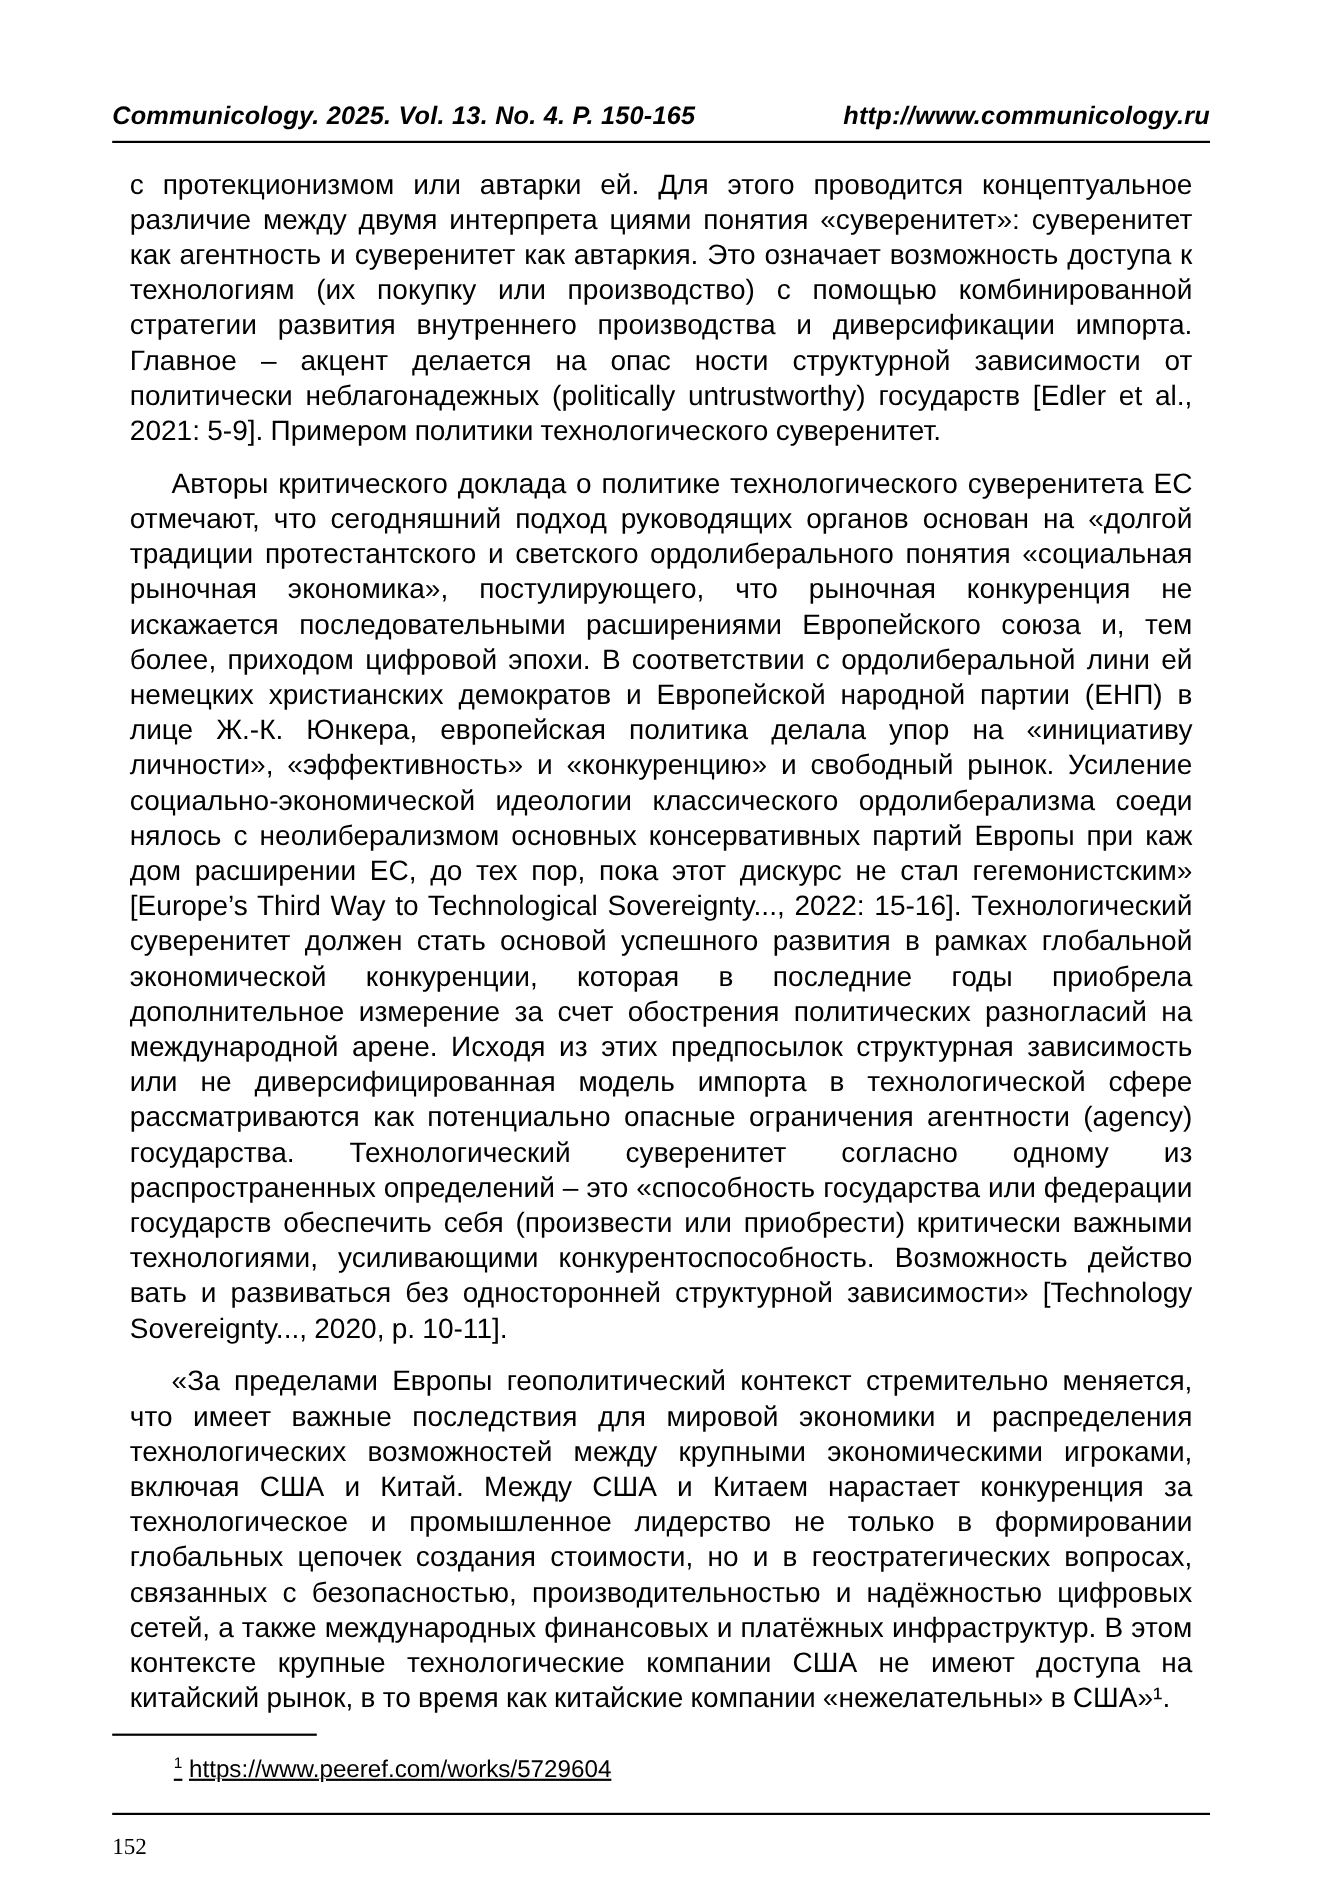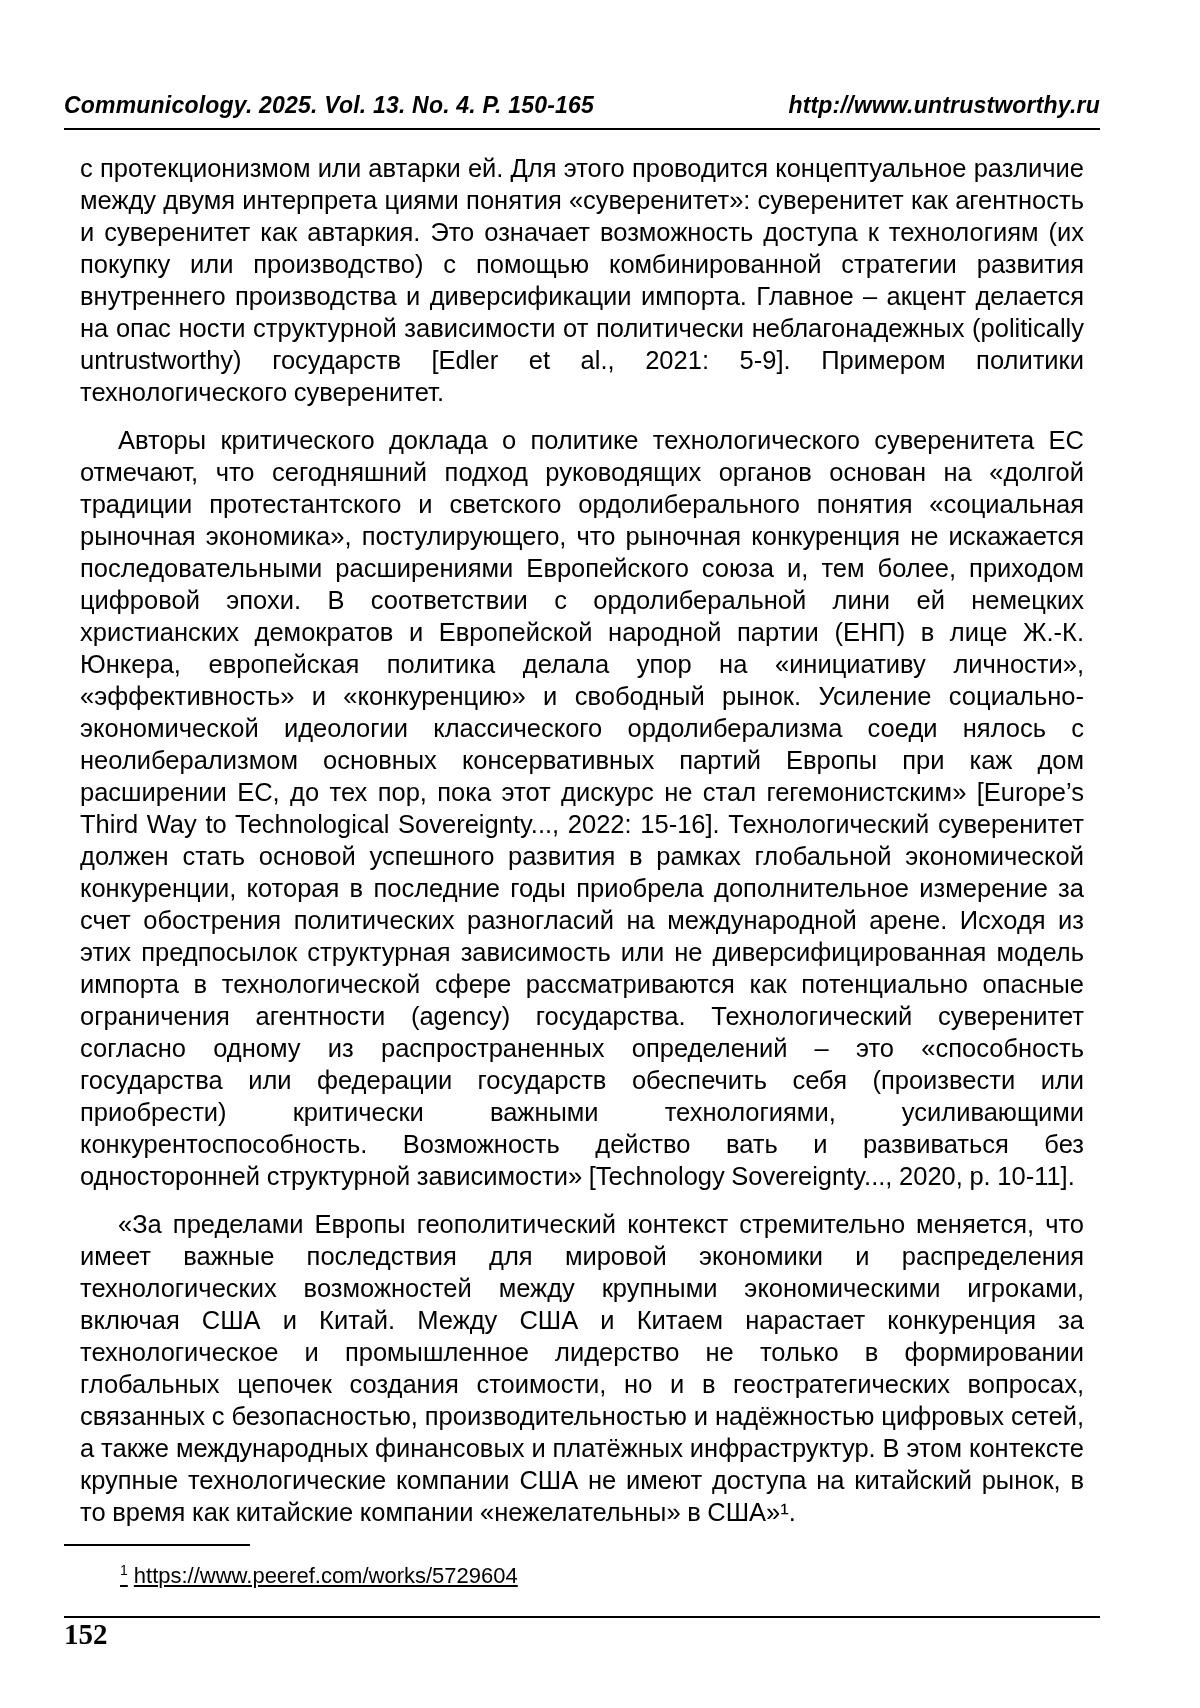--- a/index.html
+++ b/index.html
@@ -7,21 +7,21 @@
     padding: 0;
     background: #ffffff;
   }
   .page {
     position: relative;
     width: 1200px;
     height: 1708px;
     margin: 0 auto;
     background: #ffffff;
     box-sizing: border-box;
-    padding: 92px 100px 0 64px;
+    padding: 92px 100px 0 102px;
     font-family: "Liberation Sans", sans-serif;
     color: #000000;
   }
   .page-header {
     display: flex;
     justify-content: space-between;
     align-items: baseline;
     font-size: 23px;
     font-weight: bold;
     font-style: italic;
@@ -69,33 +69,34 @@
     font-size: 14px;
     vertical-align: super;
     margin-right: 6px;
   }
   .footer-rule {
     border: none;
     border-top: 2px solid #000000;
     margin: 26px 0 0 0;
   }
   .page-number {
+    margin-top: 16px;
     font-family: "Liberation Serif", serif;
-    font-size: 29px;
-    font-weight: bold;
+    font-size: 21px;
+    font-weight: normal;
   }
 </style>
 </head>
 <body>
 
 <div class="page">
 
   <header class="page-header">
     <span class="journal-ref">Communicology. 2025. Vol. 13. No. 4. P. 150-165</span>
-    <span class="site-url">http://www.untrustworthy.ru</span>
+    <span class="site-url">http://www.communicology.ru</span>
   </header>
 
   <hr class="header-rule">
 
   <main class="body-text">
     <p class="para no-indent">с протекционизмом или автарки ей. Для этого проводится концептуальное различие между двумя интерпрета циями понятия «суверенитет»: суверенитет как агентность и суверенитет как автаркия. Это означает возможность доступа к технологиям (их покупку или производство) с помощью комбинированной стратегии развития внутреннего производства и диверсификации импорта. Главное – акцент делается на опас ности структурной зависимости от политически неблагонадежных (politically untrustworthy) государств [Edler et al., 2021: 5-9]. Примером политики технологического суверенитет.</p>
     <p class="para indent">Авторы критического доклада о политике технологического суверенитета ЕС отмечают, что сегодняшний подход руководящих органов основан на «долгой традиции протестантского и светского ордолиберального понятия «социальная рыночная экономика», постулирующего, что рыночная конкуренция не искажается последовательными расширениями Европейского союза и, тем более, приходом цифровой эпохи. В соответствии с ордолиберальной лини ей немецких христианских демократов и Европейской народной партии (ЕНП) в лице Ж.-К. Юнкера, европейская политика делала упор на «инициативу личности», «эффективность» и «конкуренцию» и свободный рынок. Усиление социально-экономической идеологии классического ордолиберализма соеди нялось с неолиберализмом основных консервативных партий Европы при каж дом расширении ЕС, до тех пор, пока этот дискурс не стал гегемонистским» [Europe’s Third Way to Technological Sovereignty..., 2022: 15-16]. Технологический суверенитет должен стать основой успешного развития в рамках глобальной экономической конкуренции, которая в последние годы приобрела дополнительное измерение за счет обострения политических разногласий на международной арене. Исходя из этих предпосылок структурная зависимость или не диверсифицированная модель импорта в технологической сфере рассматриваются как потенциально опасные ограничения агентности (agency) государства. Технологический суверенитет согласно одному из распространенных определений – это «способность государства или федерации государств обеспечить себя (произвести или приобрести) критически важными технологиями, усиливающими конкурентоспособность. Возможность действо вать и развиваться без односторонней структурной зависимости» [Technology Sovereignty..., 2020, p. 10-11].</p>
     <p class="para indent">«За пределами Европы геополитический контекст стремительно меняется, что имеет важные последствия для мировой экономики и распределения технологических возможностей между крупными экономическими игроками, включая США и Китай. Между США и Китаем нарастает конкуренция за технологическое и промышленное лидерство не только в формировании глобальных цепочек создания стоимости, но и в геостратегических вопросах, связанных с безопасностью, производительностью и надёжностью цифровых сетей, а также международных финансовых и платёжных инфраструктур. В этом контексте крупные технологические компании США не имеют доступа на китайский рынок, в то время как китайские компании «нежелательны» в США»¹.</p>
   </main>
 

